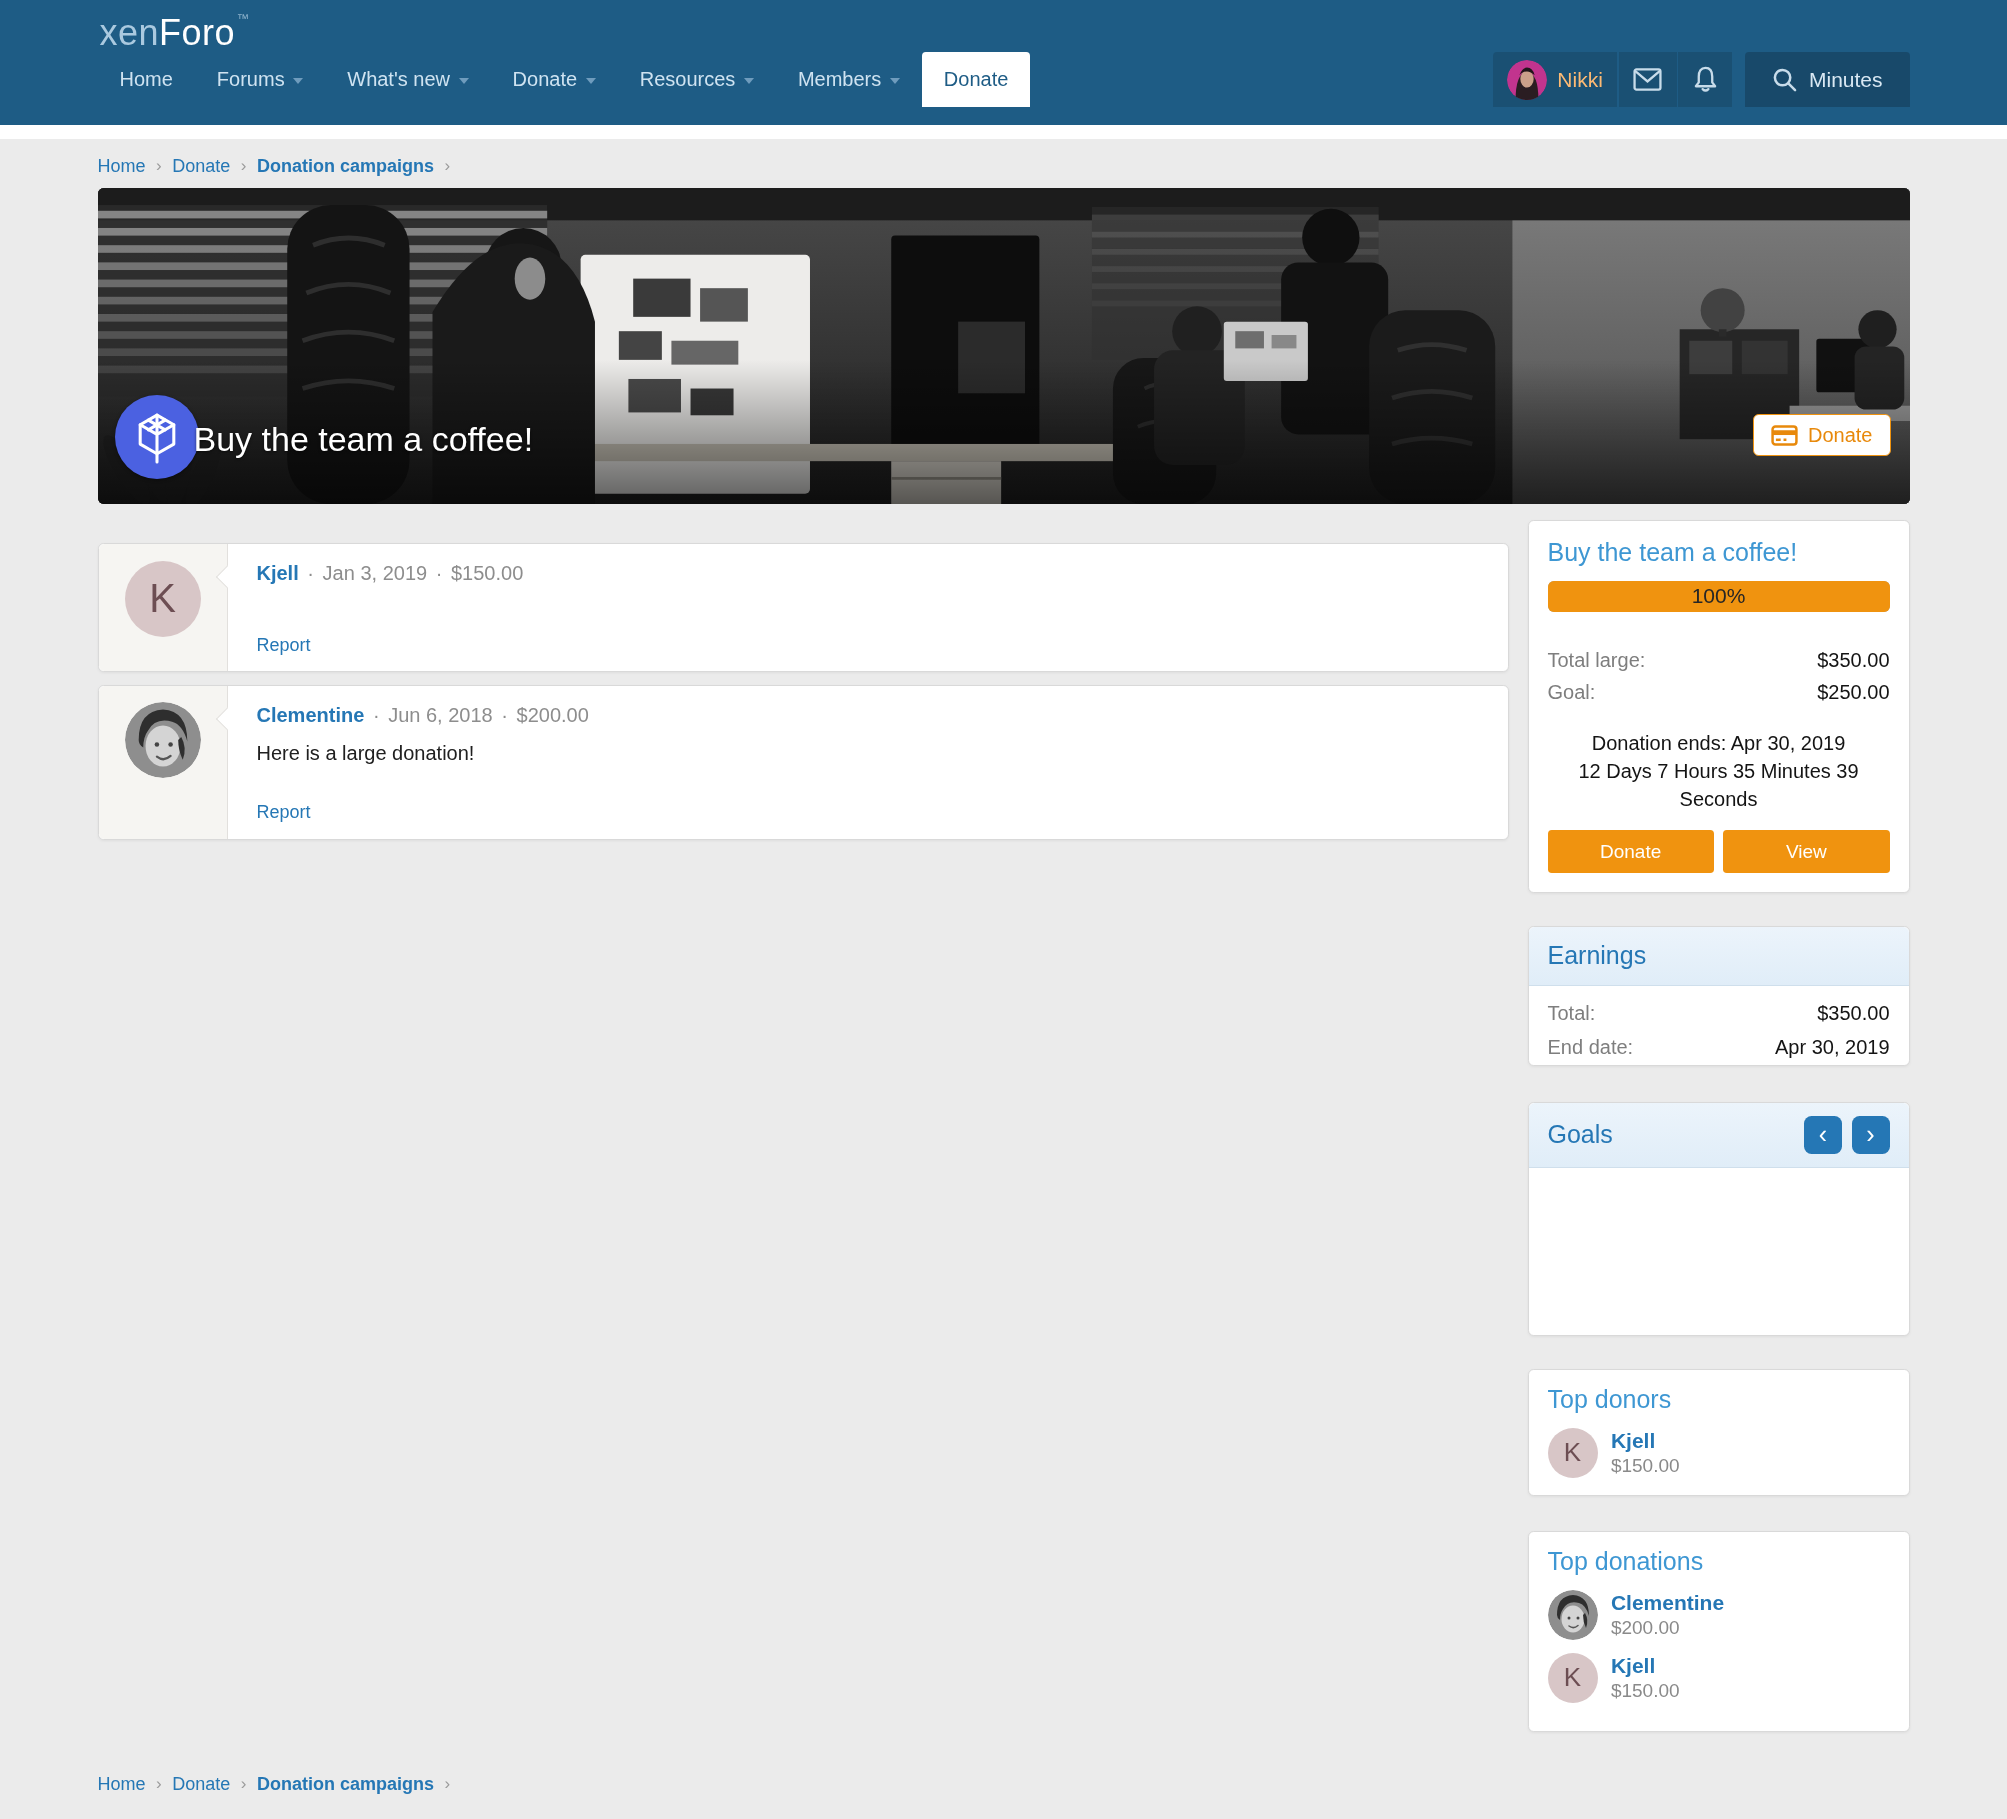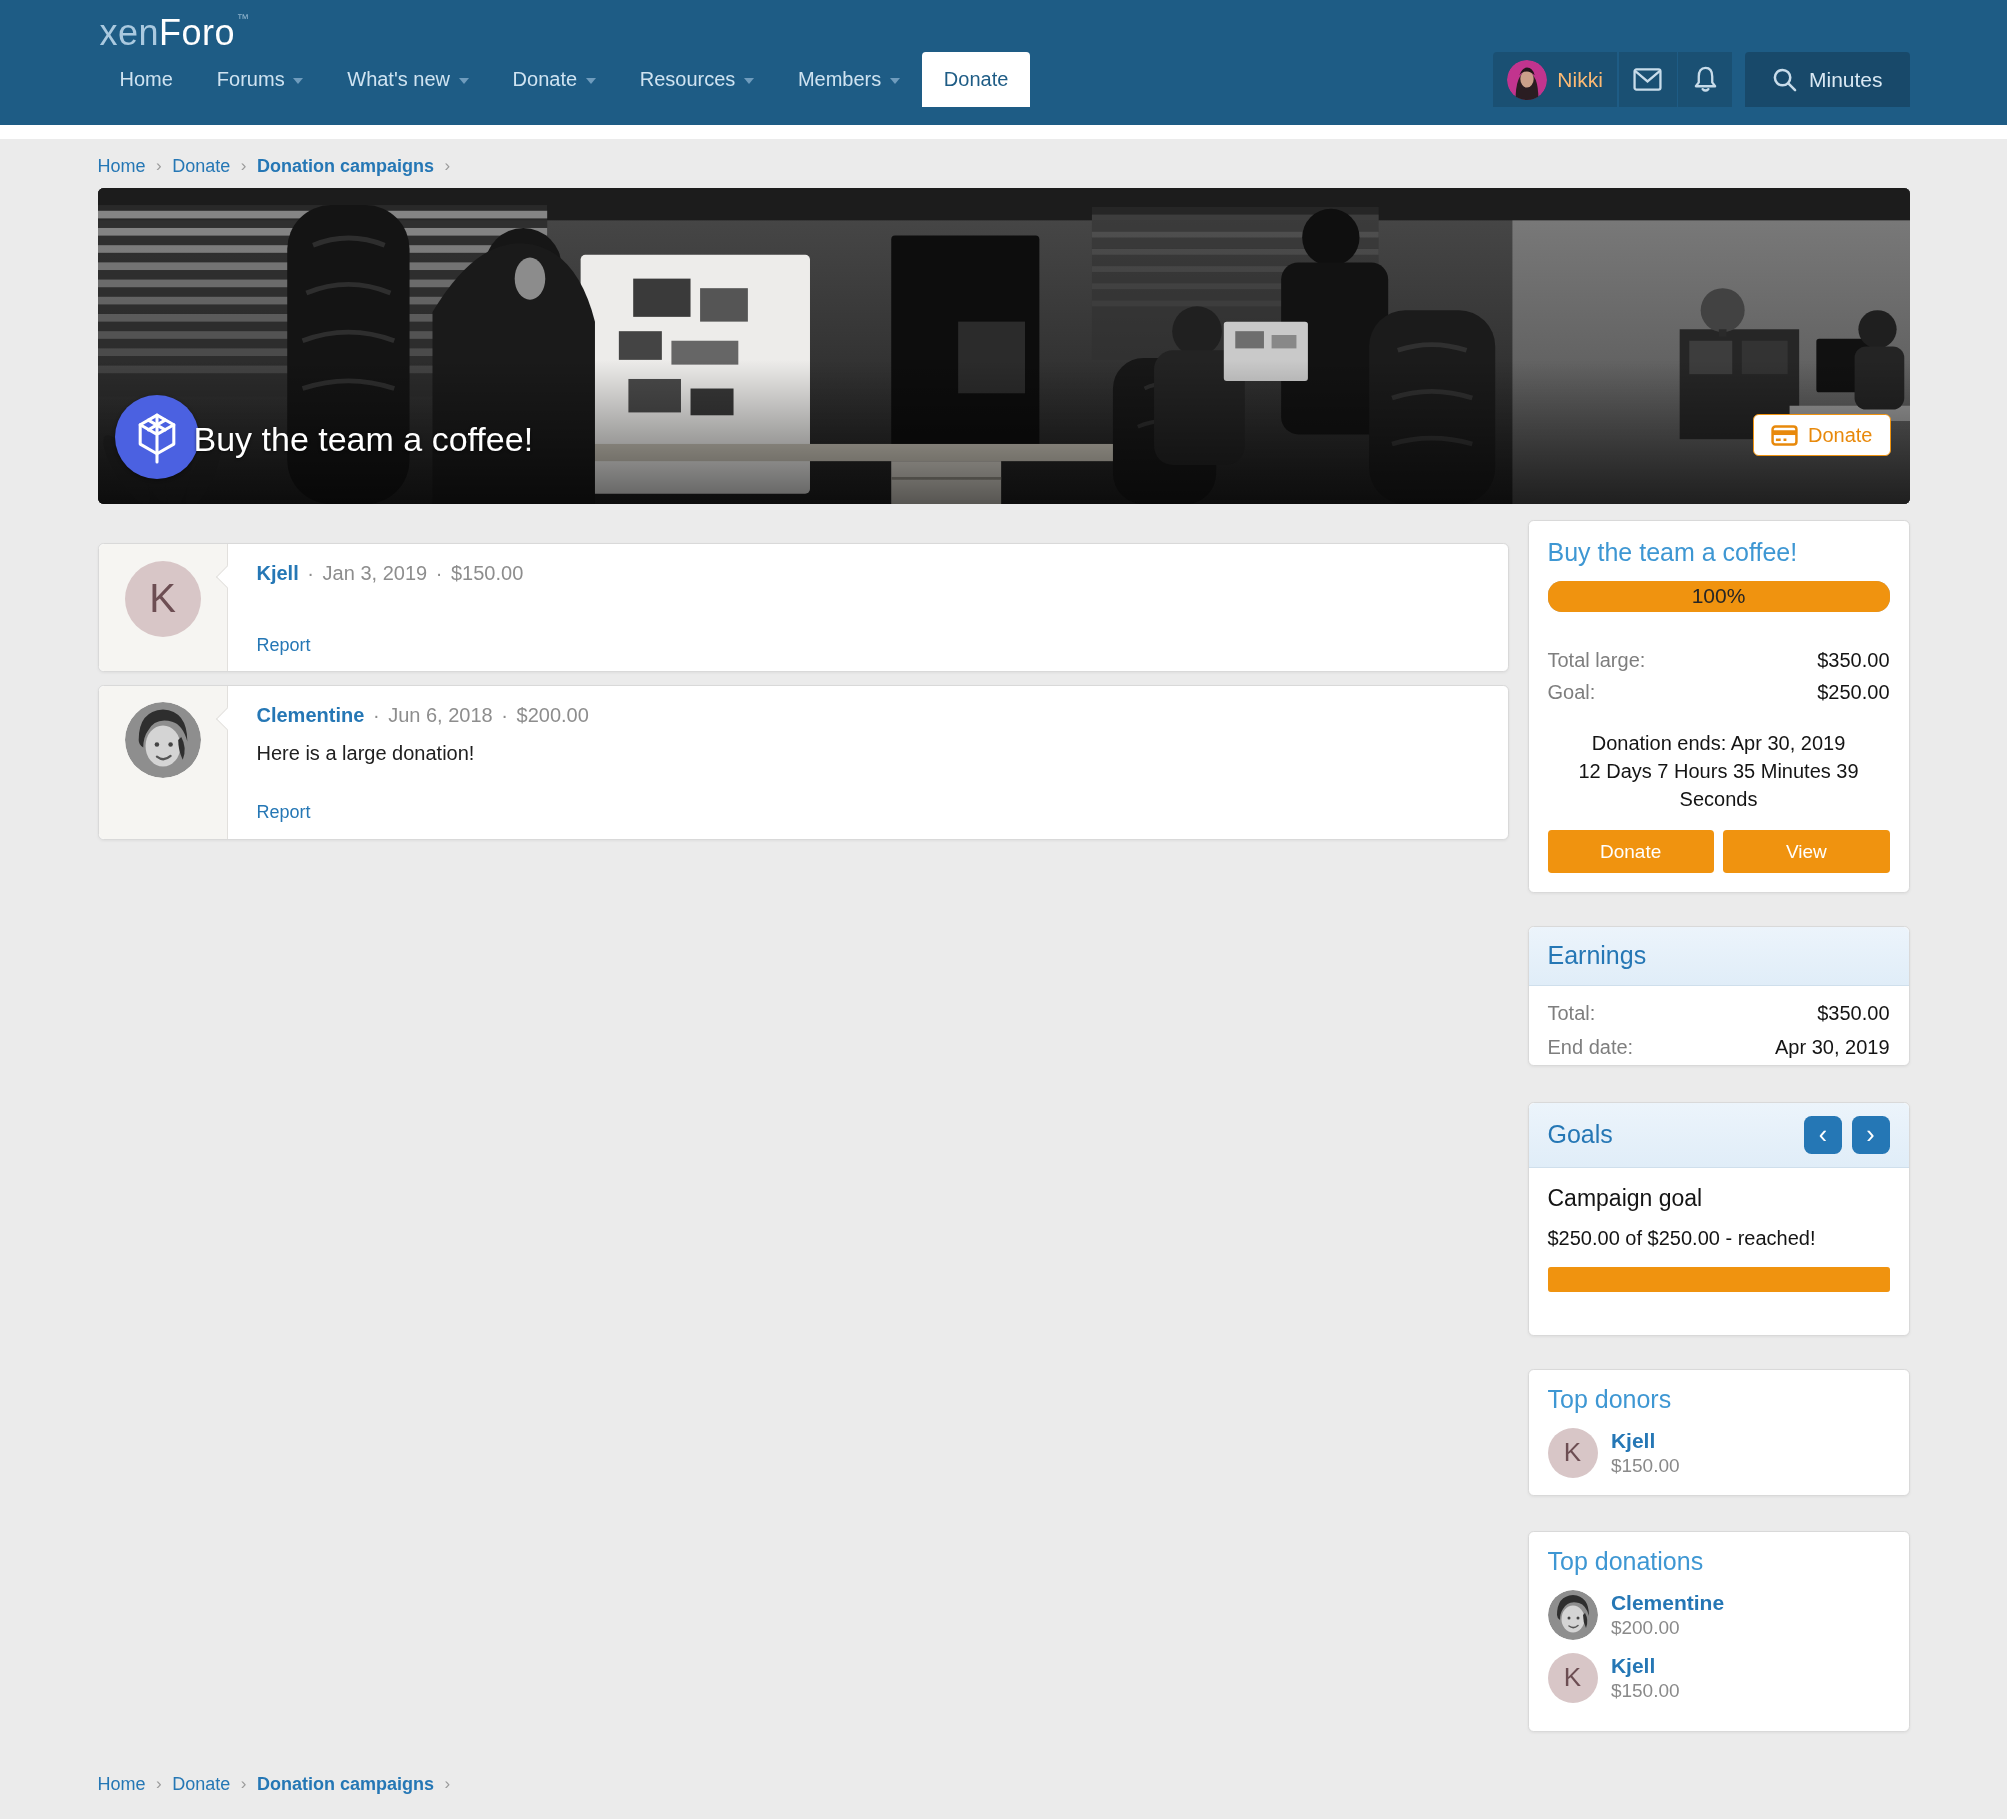--- a/index.html
+++ b/index.html
@@ -55,21 +55,21 @@
   .d-body::before { content:""; position:absolute; left:-8.6px; top:25px; width:15.3px; height:15.3px; background:#ffffff; border-left:1px solid #e2e0dd; border-bottom:1px solid #e2e0dd; transform:rotate(45deg); }
   .d-meta { font-size:20px; color:#8d8d8d; display:flex; gap:8.6px; align-items:baseline; }
   .d-author { color:#2577b5; font-weight:bold; cursor:pointer; }
   .d-message { font-size:20px; color:#202020; margin-top:15.3px; }
   .d-report { margin-top:auto; font-size:18px; color:#2577b5; cursor:pointer; width:fit-content; }
   
   .sidebar { width:382px; }
   .card { background:#ffffff; border:1px solid #d9d9d9; border-radius:5.7px; box-shadow:0 1px 2.9px rgba(0,0,0,.06); }
   .campaign-card { height:373px; padding:17px 19px; }
   .c-title { font-size:25px; color:#3e97d3; }
-  .progress { margin-top:13.4px; height:31px; background:#a3a3a3; border-radius:14px; position:relative; overflow:hidden; }
+  .progress { margin-top:13.4px; height:31px; background:#a3a3a3; border-radius:6px; position:relative; overflow:hidden; }
   .progress .fill { position:absolute; top:0; bottom:0; left:0; width:100%; background:#f0930f; }
   .progress .lbl { position:absolute; inset:0; display:flex; align-items:center; justify-content:center; font-size:21px; color:#262626; }
   .kv-rows { margin-top:32.5px; }
   .kv { display:flex; justify-content:space-between; font-size:20px; line-height:32px; }
   .kv .k { color:#7e7e7e; }
   .kv .v { color:#141414; }
   .ends { margin-top:21px; text-align:center; font-size:20px; line-height:28px; color:#141414; }
   .cbtns { margin-top:17px; display:flex; gap:9.6px; }
   .btn-orange { flex:1; height:43px; background:#f0930f; color:#ffffff; font-size:19px; border:none; border-radius:3.8px; display:flex; align-items:center; justify-content:center; cursor:pointer; }
   .earnings-card { margin-top:32.5px; height:140px; }
@@ -390,27 +390,20 @@
       </div>
 
       <div class="card goals-card">
         <div class="card-head goals-head">
           <span>Goals</span>
           <span class="goal-nav">
             <span class="gbtn">‹</span>
             <span class="gbtn">›</span>
           </span>
         </div>
-        <div class="goals-body">
-          <div class="goal-name">Campaign goal</div>
-          <div class="goal-status">$250.00 of $250.00 - reached!</div>
-          <div class="goal-bar">
-              <div class="fill"></div>
-            </div>
-        </div>
       </div>
 
       <div class="card simple-card top-donors-card">
         <div class="s-title">Top donors</div>
         <div class="person-row">
           <div class="p-avatar-letter">K</div>
           <div>
             <div class="p-name">Kjell</div>
             <div class="p-amount">$150.00</div>
           </div>

